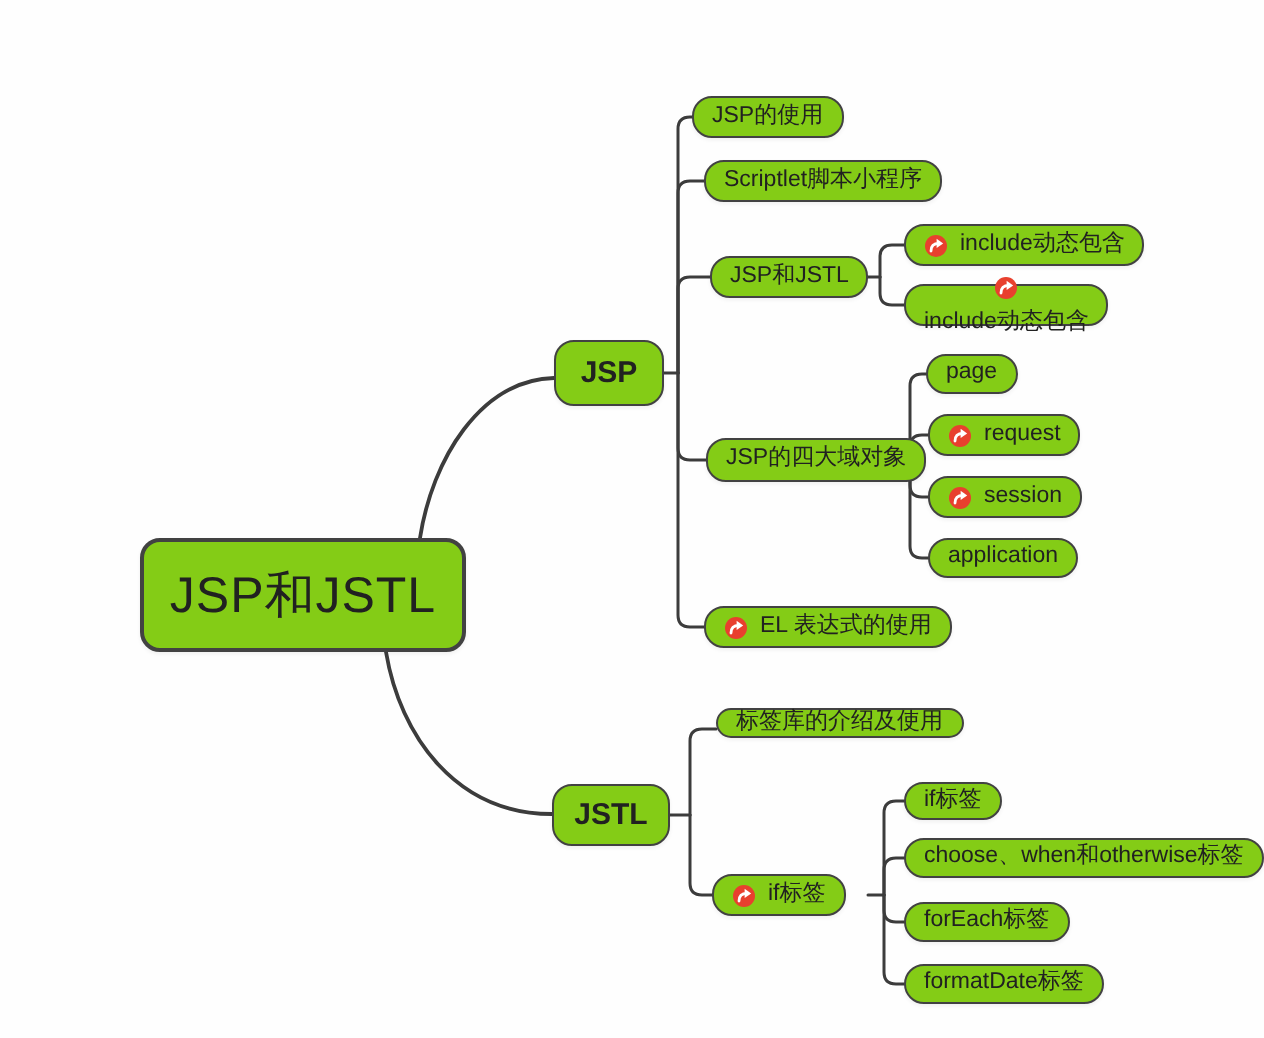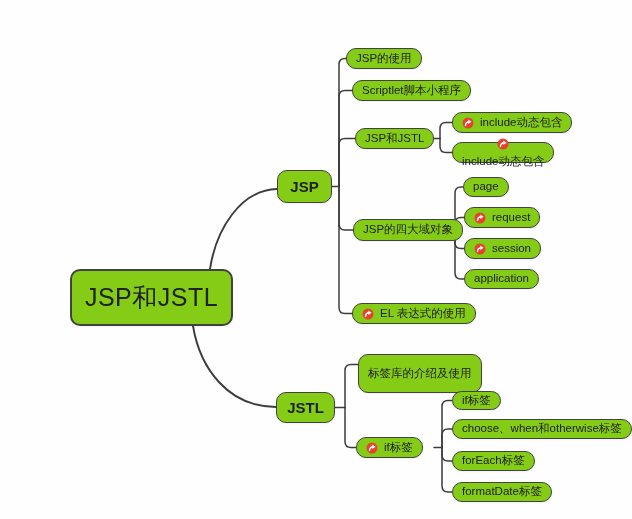--- a/index.html
+++ b/index.html
@@ -122,21 +122,21 @@
             <circle cx="12" cy="12" r="11" fill="#e8402e"></circle>
             <path d="M7 17 C7 11.6 10.2 9.4 15 9.4" stroke="#ffffff" stroke-width="2.8" fill="none" stroke-linecap="round"></path>
             <path d="M12.6 4.8 L19.2 9.4 L12.6 14 Z" fill="#ffffff"></path>
           </svg>
         </span>
         <span class="label">EL 表达式的使用</span>
       </div>
       <div class="node main" style="left: 276px; top: 392px; height: 31px; width: 59px;">
         <span class="label">JSTL</span>
       </div>
-      <div class="node leaf" style="left: 358px; top: 354px; height: 39px;">
+      <div class="node leaf" style="left: 358px; top: 354px; height: 15px;">
         <span class="label">标签库的介绍及使用</span>
       </div>
       <div class="node leaf" style="left: 356px; top: 437px; height: 21px;">
         <span class="marker">
           <svg width="12" height="12" viewBox="0 0 24 24">
             <circle cx="12" cy="12" r="11" fill="#e8402e"></circle>
             <path d="M7 17 C7 11.6 10.2 9.4 15 9.4" stroke="#ffffff" stroke-width="2.8" fill="none" stroke-linecap="round"></path>
             <path d="M12.6 4.8 L19.2 9.4 L12.6 14 Z" fill="#ffffff"></path>
           </svg>
         </span>

